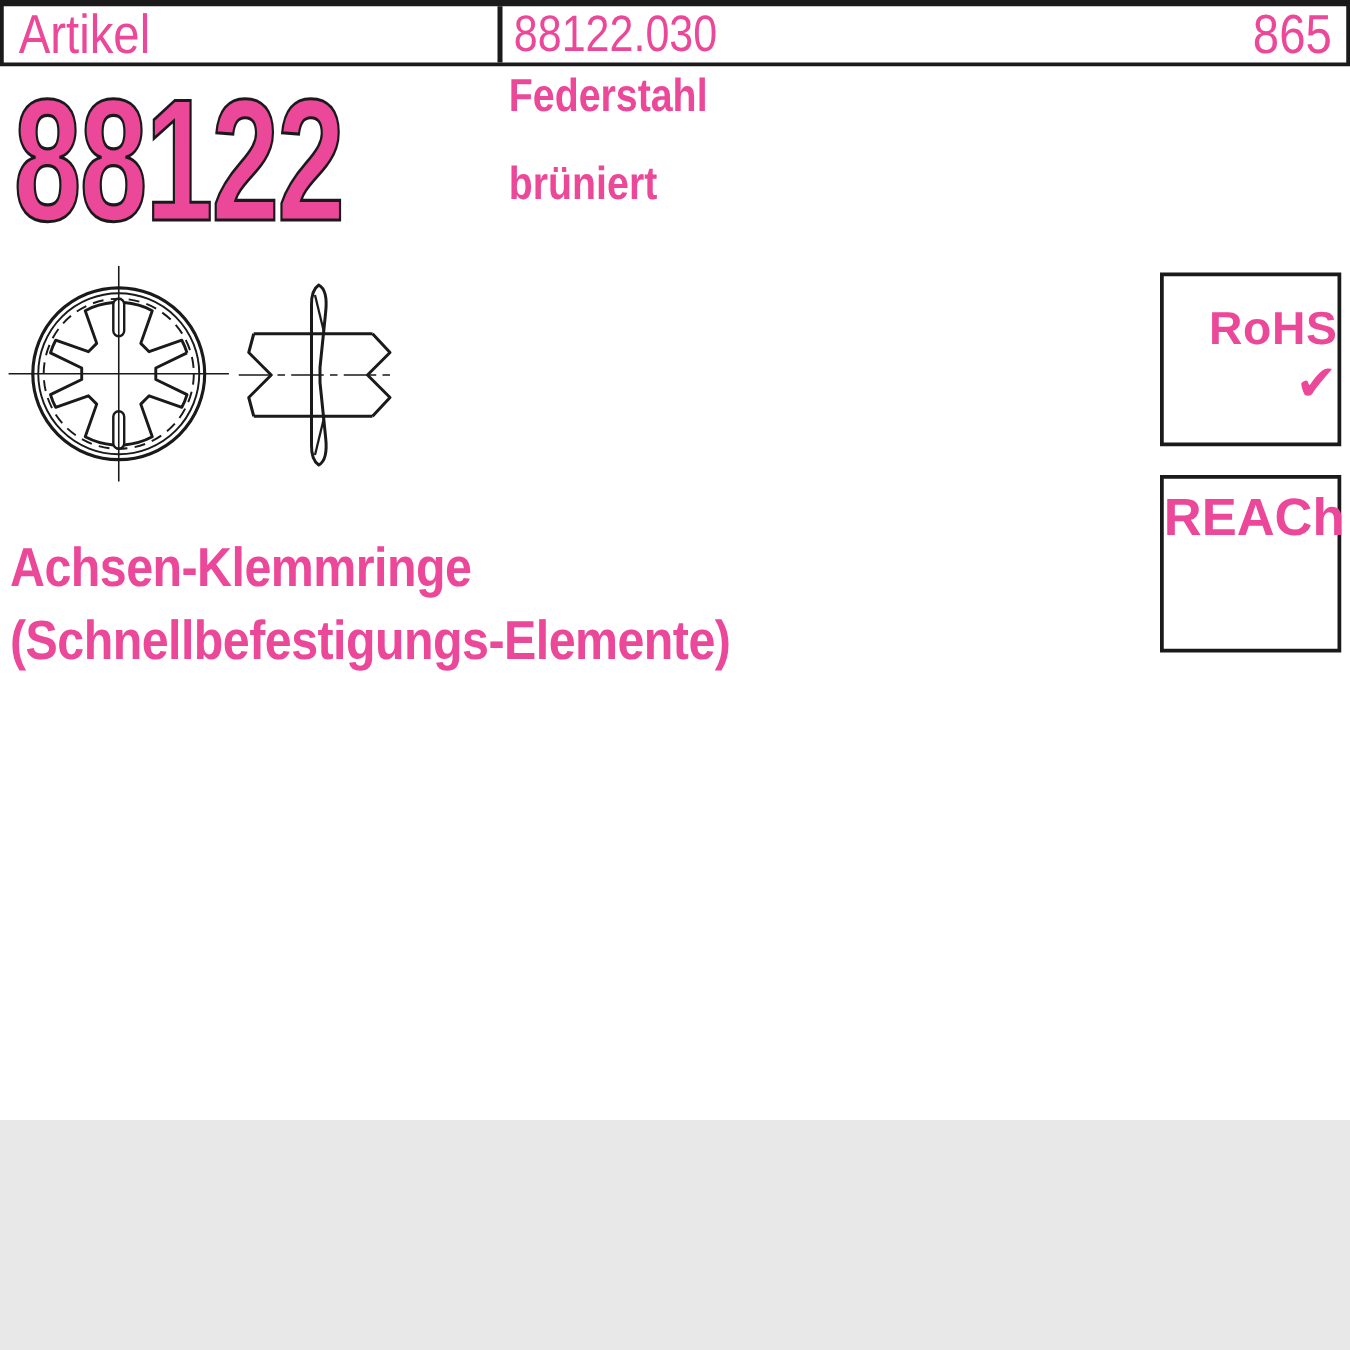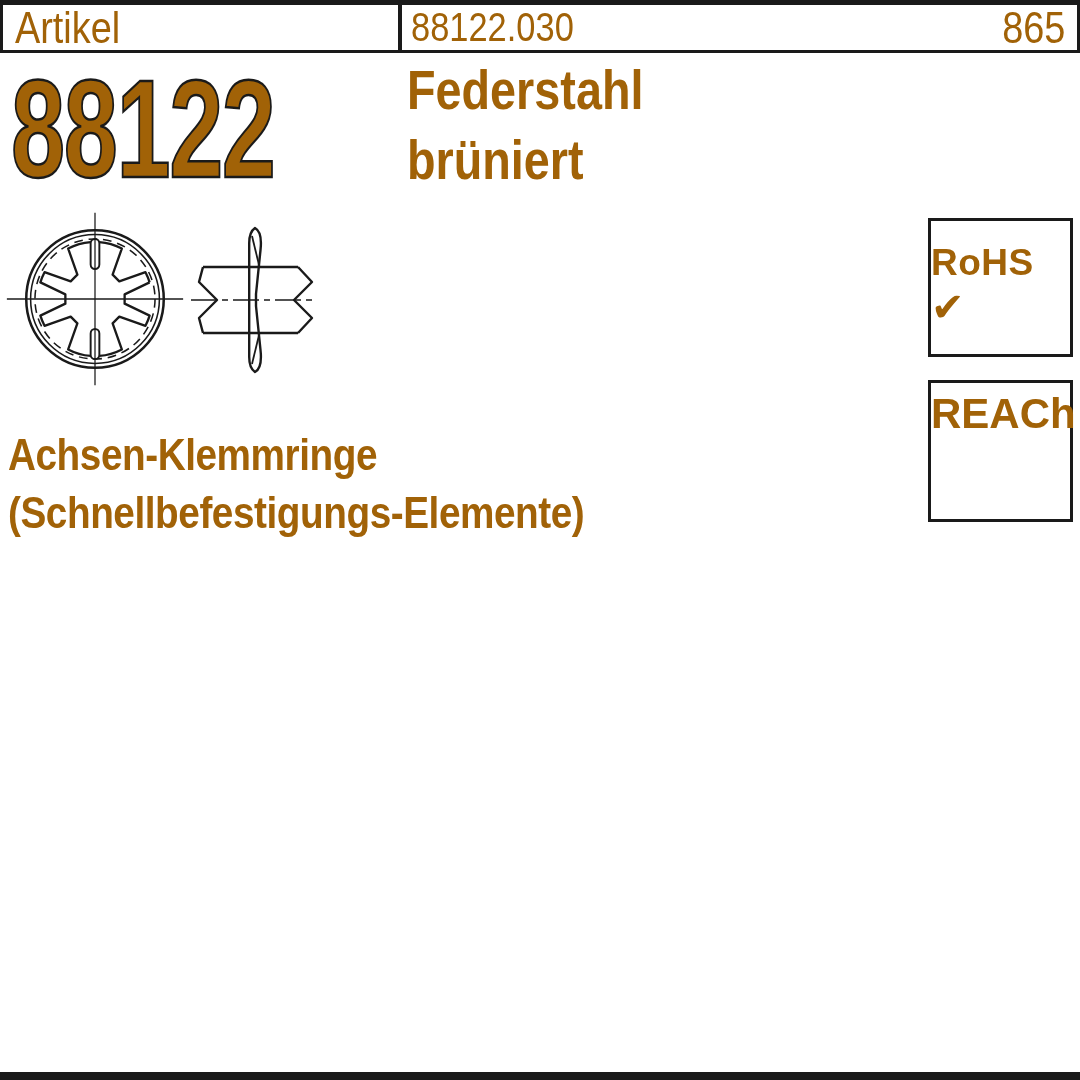--- a/index.html
+++ b/index.html
@@ -1,46 +1,46 @@
 <!DOCTYPE html>
 <html><head>
 <meta charset="utf-8">
 <style>
   html,body{margin:0;padding:0;background:#e8e8e8;}
   #canvas{
-    position:relative;width:1080px;height:1080px;background:#ffffff;
-    font-family:"Liberation Sans",sans-serif;color:#a16207;overflow:hidden;
+    position:relative;width:1080px;height:896px;background:#ffffff;
+    font-family:"Liberation Sans",sans-serif;color:#ec4899;overflow:hidden;
   }
   
   .header{
     position:absolute;left:0;top:0;width:1080px;height:53px;box-sizing:border-box;
     border:3px solid #1a1a1a;border-top-width:5px;background:#fff;
   }
   .header .cell-divider{position:absolute;left:395px;top:0;bottom:0;width:4px;background:#1a1a1a;}
   .header span{position:absolute;top:0;height:45px;line-height:45px;font-size:44px;white-space:nowrap;}
   .h-label{left:12px;display:inline-block;transform:scaleX(0.86);transform-origin:0 50%;}
   .h-number{left:408px;display:inline-block;transform:scaleX(0.84);transform-origin:0 50%;font-size:41px !important;}
   .h-page{right:12px;display:inline-block;transform:scaleX(0.86);transform-origin:100% 50%;}
   
   .big-number{
     position:absolute;left:11px;top:59px;font-size:139px;line-height:139px;font-weight:bold;
     letter-spacing:-2px;-webkit-text-stroke:2.5px #1a1a1a;
     transform:scaleX(0.70);transform-origin:0 0;white-space:nowrap;
   }
   
-  .material{position:absolute;left:407px;top:55px;font-size:55px;font-weight:bold;line-height:70px;}
+  .material{position:absolute;left:407px;top:42px;font-size:37px;font-weight:bold;line-height:70px;}
   .material div{transform:scaleX(0.85);transform-origin:0 50%;white-space:nowrap;}
   
   .drawing{position:absolute;}
   .front-view{left:3px;top:207px;}
   .side-view{left:183px;top:210px;}
   
   .badge{
     position:absolute;left:928px;width:145px;box-sizing:border-box;
-    border:3px solid #1a1a1a;background:#fff;text-align:left;font-weight:bold;
+    border:3px solid #1a1a1a;background:#fff;text-align:right;font-weight:bold;
   }
   .rohs-box{top:218px;height:139px;padding-top:22px;}
   .rohs-label{font-size:37px;line-height:40px;letter-spacing:0.5px;}
   .rohs-check{font-family:"DejaVu Sans",sans-serif;font-size:40px;line-height:44px;margin-top:2px;}
   .reach-box{top:380px;height:142px;padding-top:10px;}
   .reach-box div{font-size:42px;line-height:42px;}
   
   .title{position:absolute;left:8px;top:426px;font-size:44px;font-weight:bold;line-height:58px;letter-spacing:-0.5px;}
   .title div{transform:scaleX(0.88);transform-origin:0 50%;white-space:nowrap;}
   

